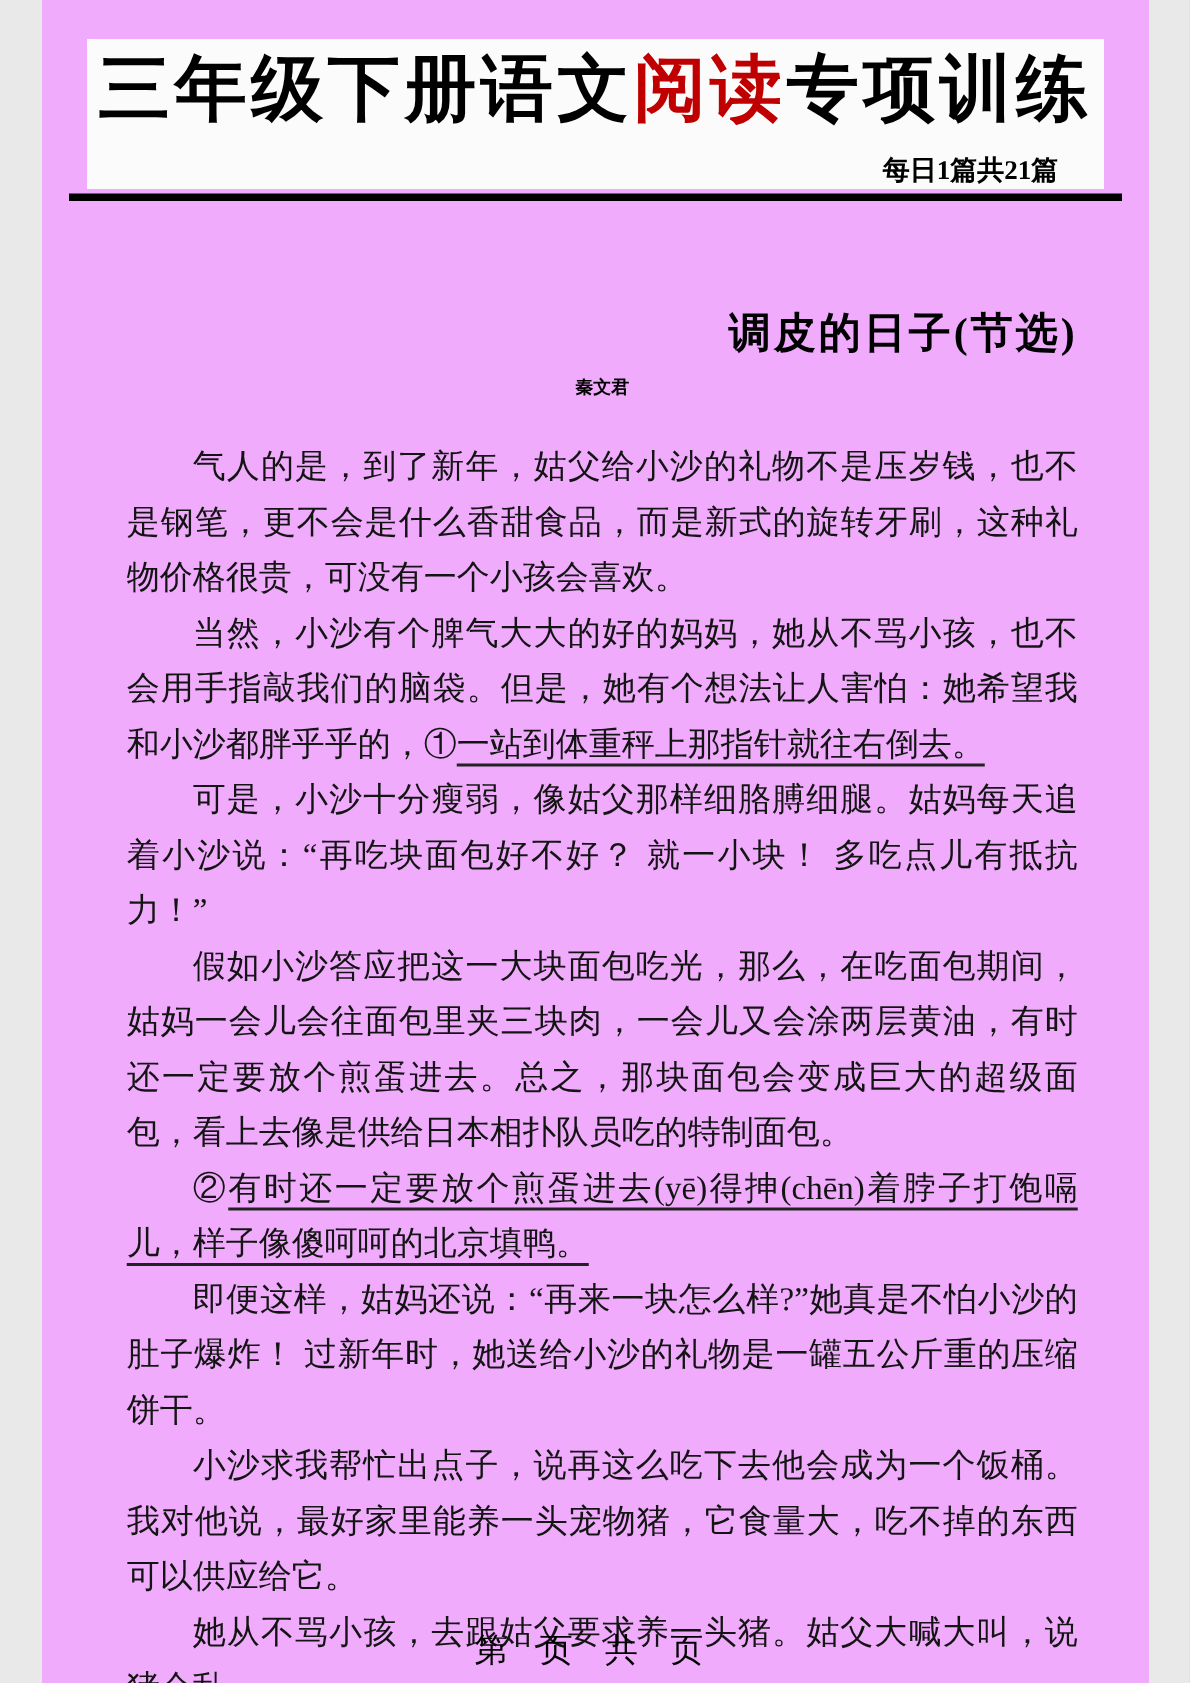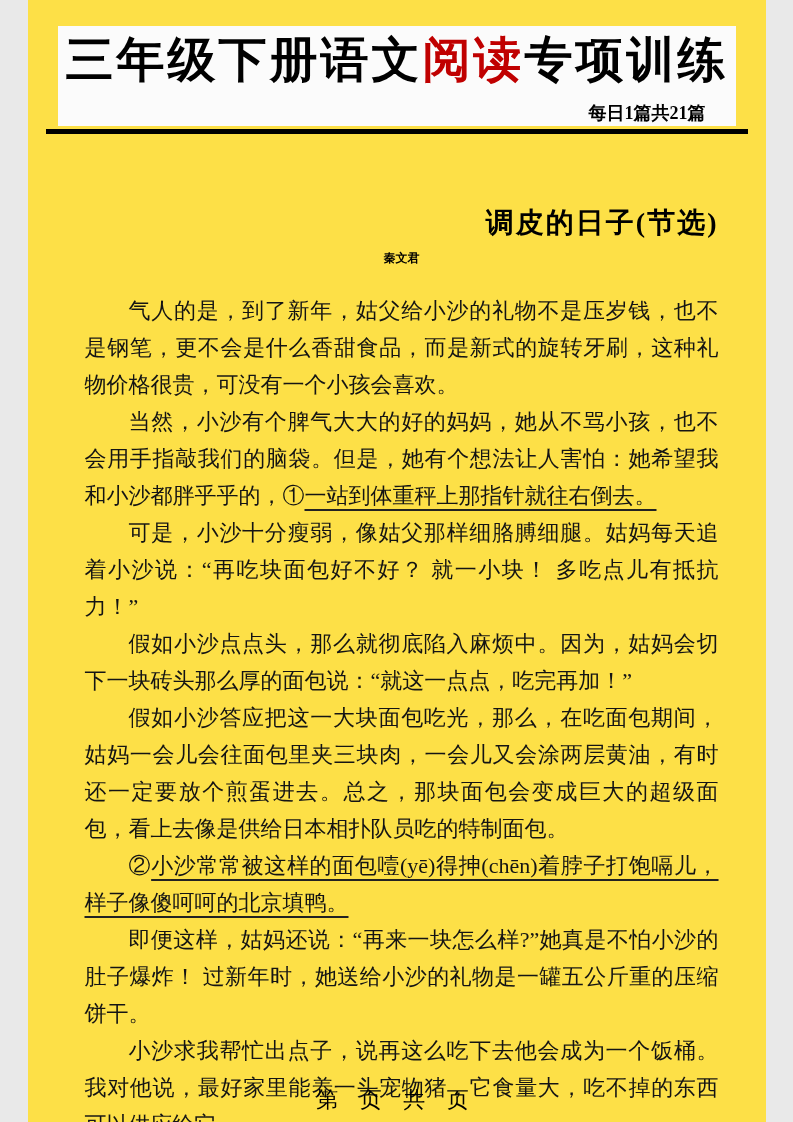--- a/index.html
+++ b/index.html
@@ -1,21 +1,21 @@
 <!DOCTYPE html>
 <html lang="zh" style="--accent: #c00000;"><head>
 <meta charset="utf-8">
 <style>
   html, body { margin: 0; padding: 0; background: #e9e9e9; }
   .page {
     position: relative;
     width: 738px;
     height: 1122px;
     margin: 0 auto;
-    background: #fde047;
+    background: #f0abfc;
     overflow: hidden;
     font-family: "Liberation Serif", "DejaVu Serif", serif;
     color: #111111;
   }
 
   
   .masthead {
     padding: 26px 18px 0;
   }
   .masthead-inner {
@@ -116,23 +116,22 @@
     <div class="header-rule"></div>
   </header>
 
   <main class="article">
     <h2 class="article-title">调皮的日子(节选)</h2>
     <div class="article-author">秦文君</div>
     <div class="article-body">
         <p><span>气人的是，到了新年，姑父给小沙的礼物不是压岁钱，也不是钢笔，更不会是什么香甜食品，而是新式的旋转牙刷，这种礼物价格很贵，可没有一个小孩会喜欢。</span></p>
         <p><span>当然，小沙有个脾气大大的好的妈妈，她从不骂小孩，也不会用手指敲我们的脑袋。但是，她有个想法让人害怕：她希望我和小沙都胖乎乎的，①</span><span class="u">一站到体重秤上那指针就往右倒去。</span></p>
         <p><span>可是，小沙十分瘦弱，像姑父那样细胳膊细腿。姑妈每天追着小沙说：“再吃块面包好不好？ 就一小块！ 多吃点儿有抵抗力！”</span></p>
-        <p><span>假如小沙点点头，那么就彻底陷入麻烦中。因为，姑妈会切下一块砖头那么厚的面包说：“就这一点点，吃完再加！”</span></p>
         <p><span>假如小沙答应把这一大块面包吃光，那么，在吃面包期间，姑妈一会儿会往面包里夹三块肉，一会儿又会涂两层黄油，有时还一定要放个煎蛋进去。总之，那块面包会变成巨大的超级面包，看上去像是供给日本相扑队员吃的特制面包。</span></p>
-        <p><span>②</span><span class="u">小沙常常被这样的面包噎(yē)得抻(chēn)着脖子打饱嗝儿，样子像傻呵呵的北京填鸭。</span></p>
+        <p><span>②</span><span class="u">有时还一定要放个煎蛋进去(yē)得抻(chēn)着脖子打饱嗝儿，样子像傻呵呵的北京填鸭。</span></p>
         <p><span>即便这样，姑妈还说：“再来一块怎么样?”她真是不怕小沙的肚子爆炸！ 过新年时，她送给小沙的礼物是一罐五公斤重的压缩饼干。</span></p>
         <p><span>小沙求我帮忙出点子，说再这么吃下去他会成为一个饭桶。我对他说，最好家里能养一头宠物猪，它食量大，吃不掉的东西可以供应给它。</span></p>
         <p><span>她从不骂小孩，去跟姑父要求养一头猪。姑父大喊大叫，说猪会乱</span></p>
       </div>
   </main>
 
   <footer class="page-footer">第 页 共  页</footer>
 
 </div>
 

